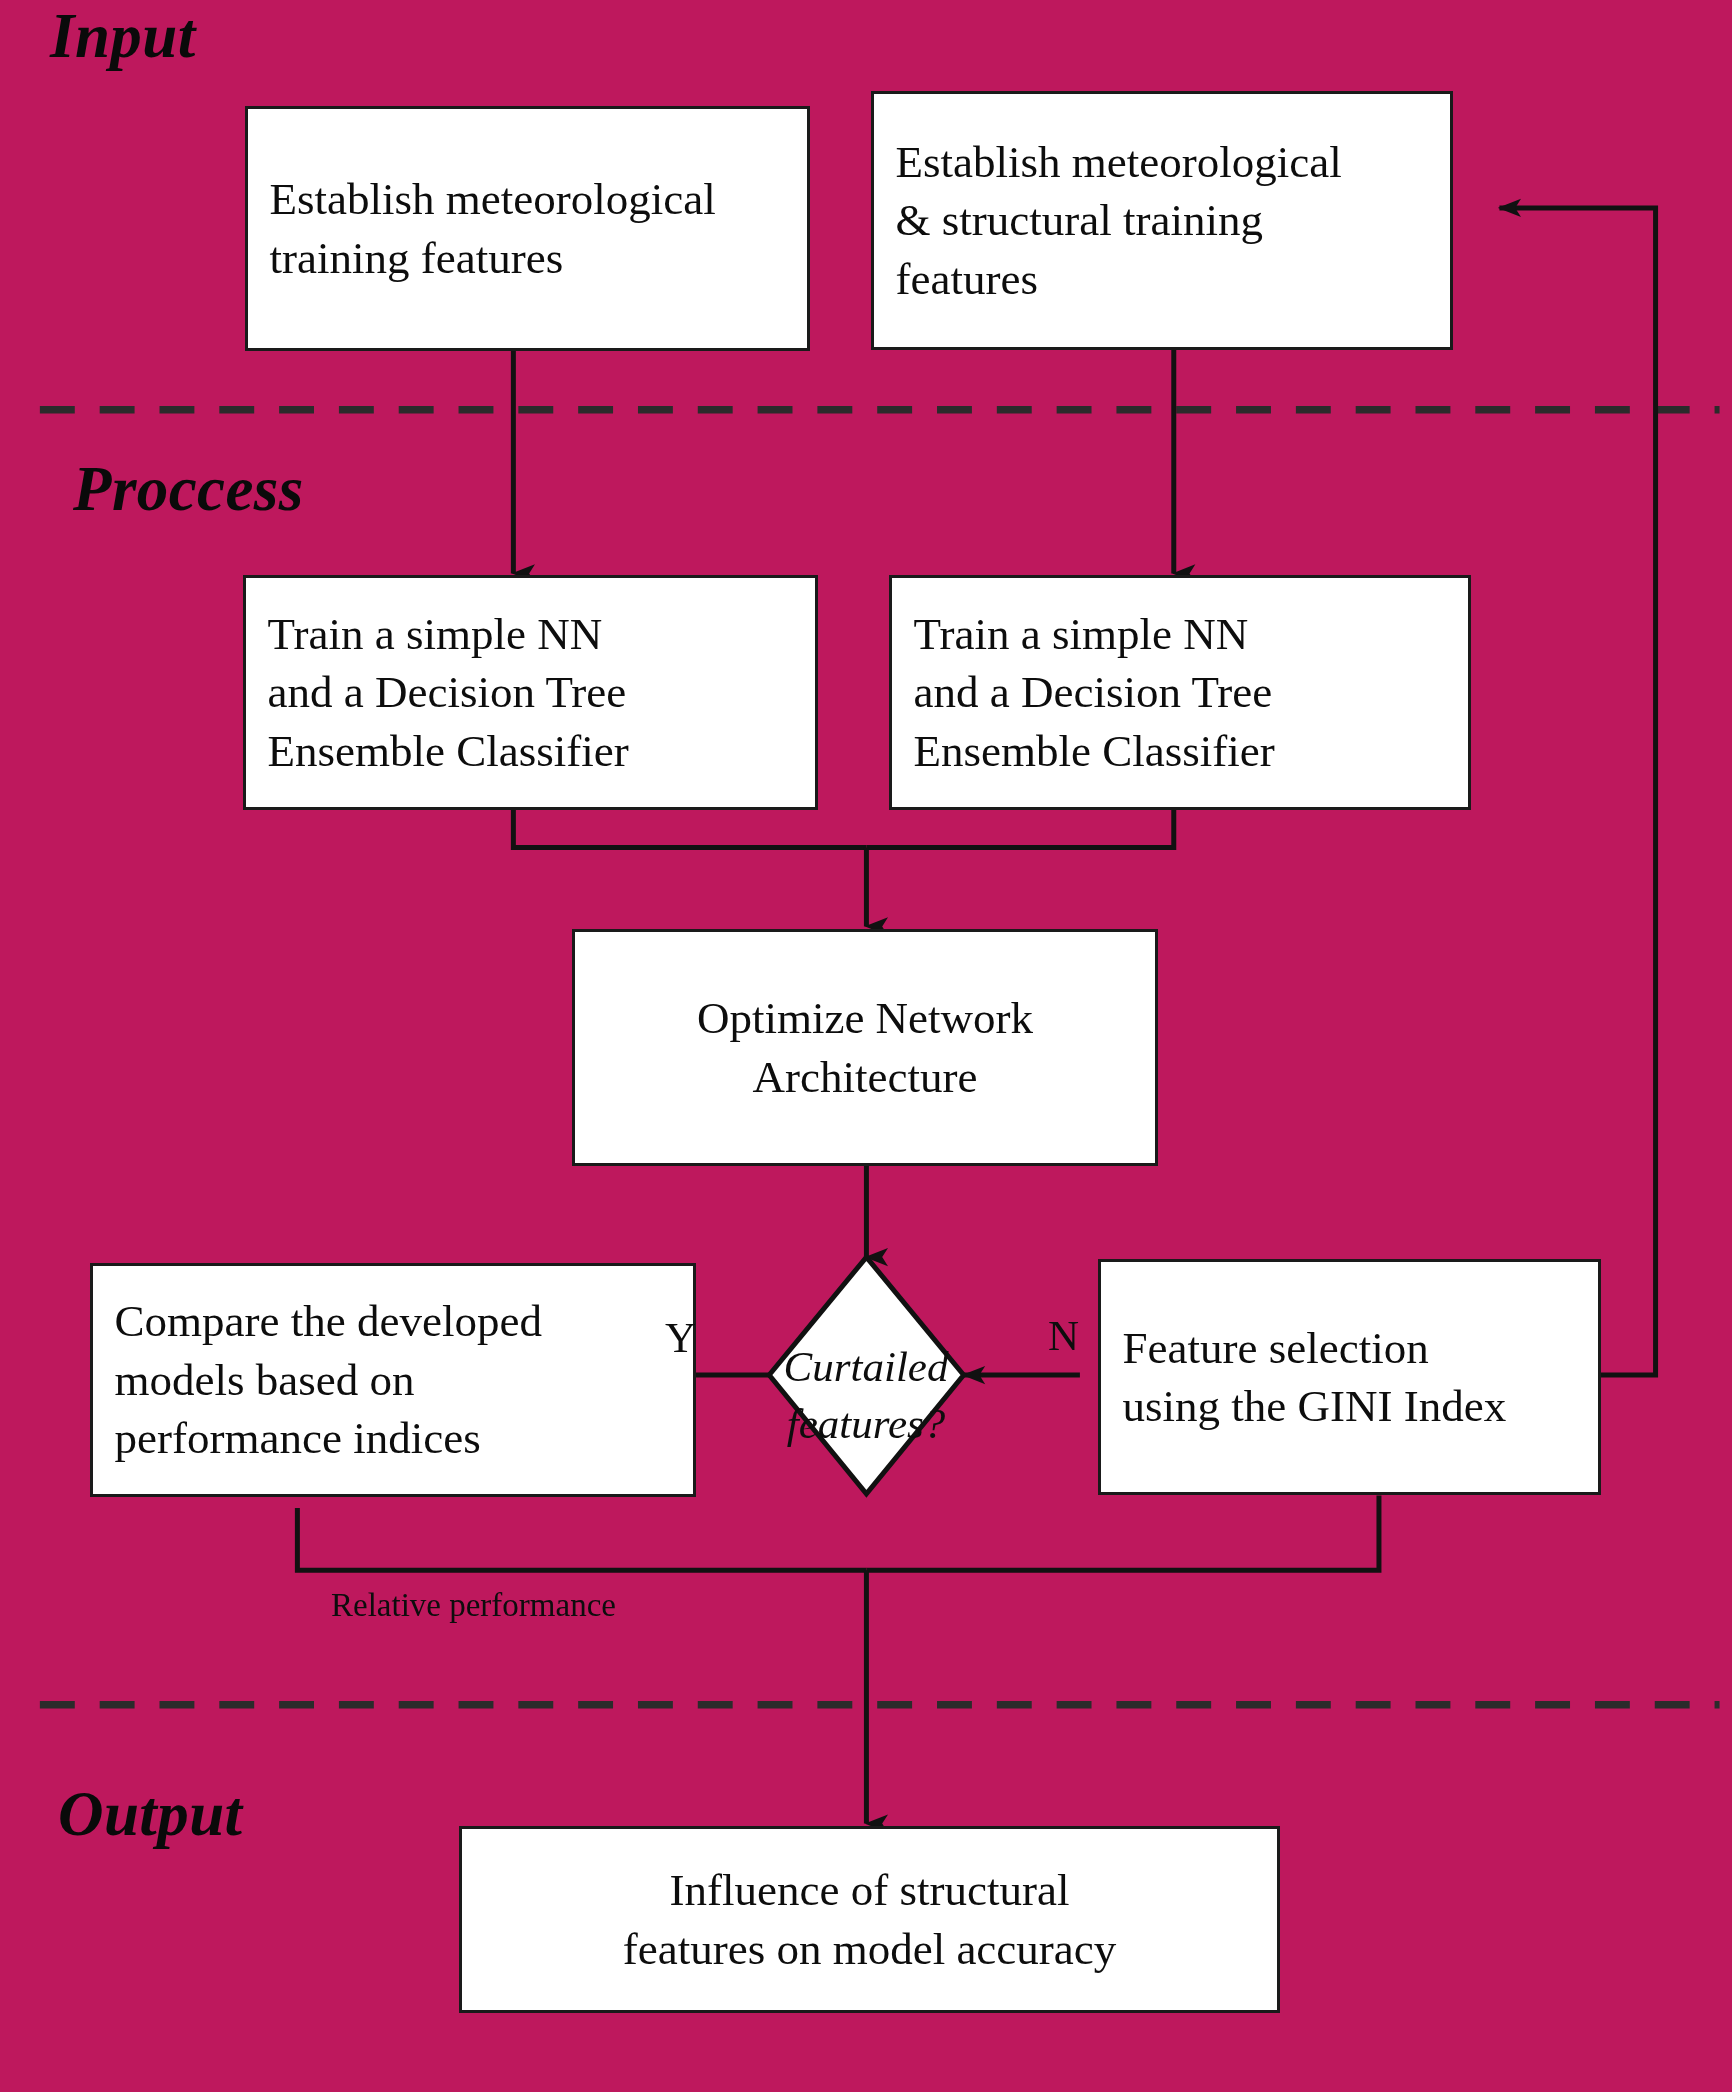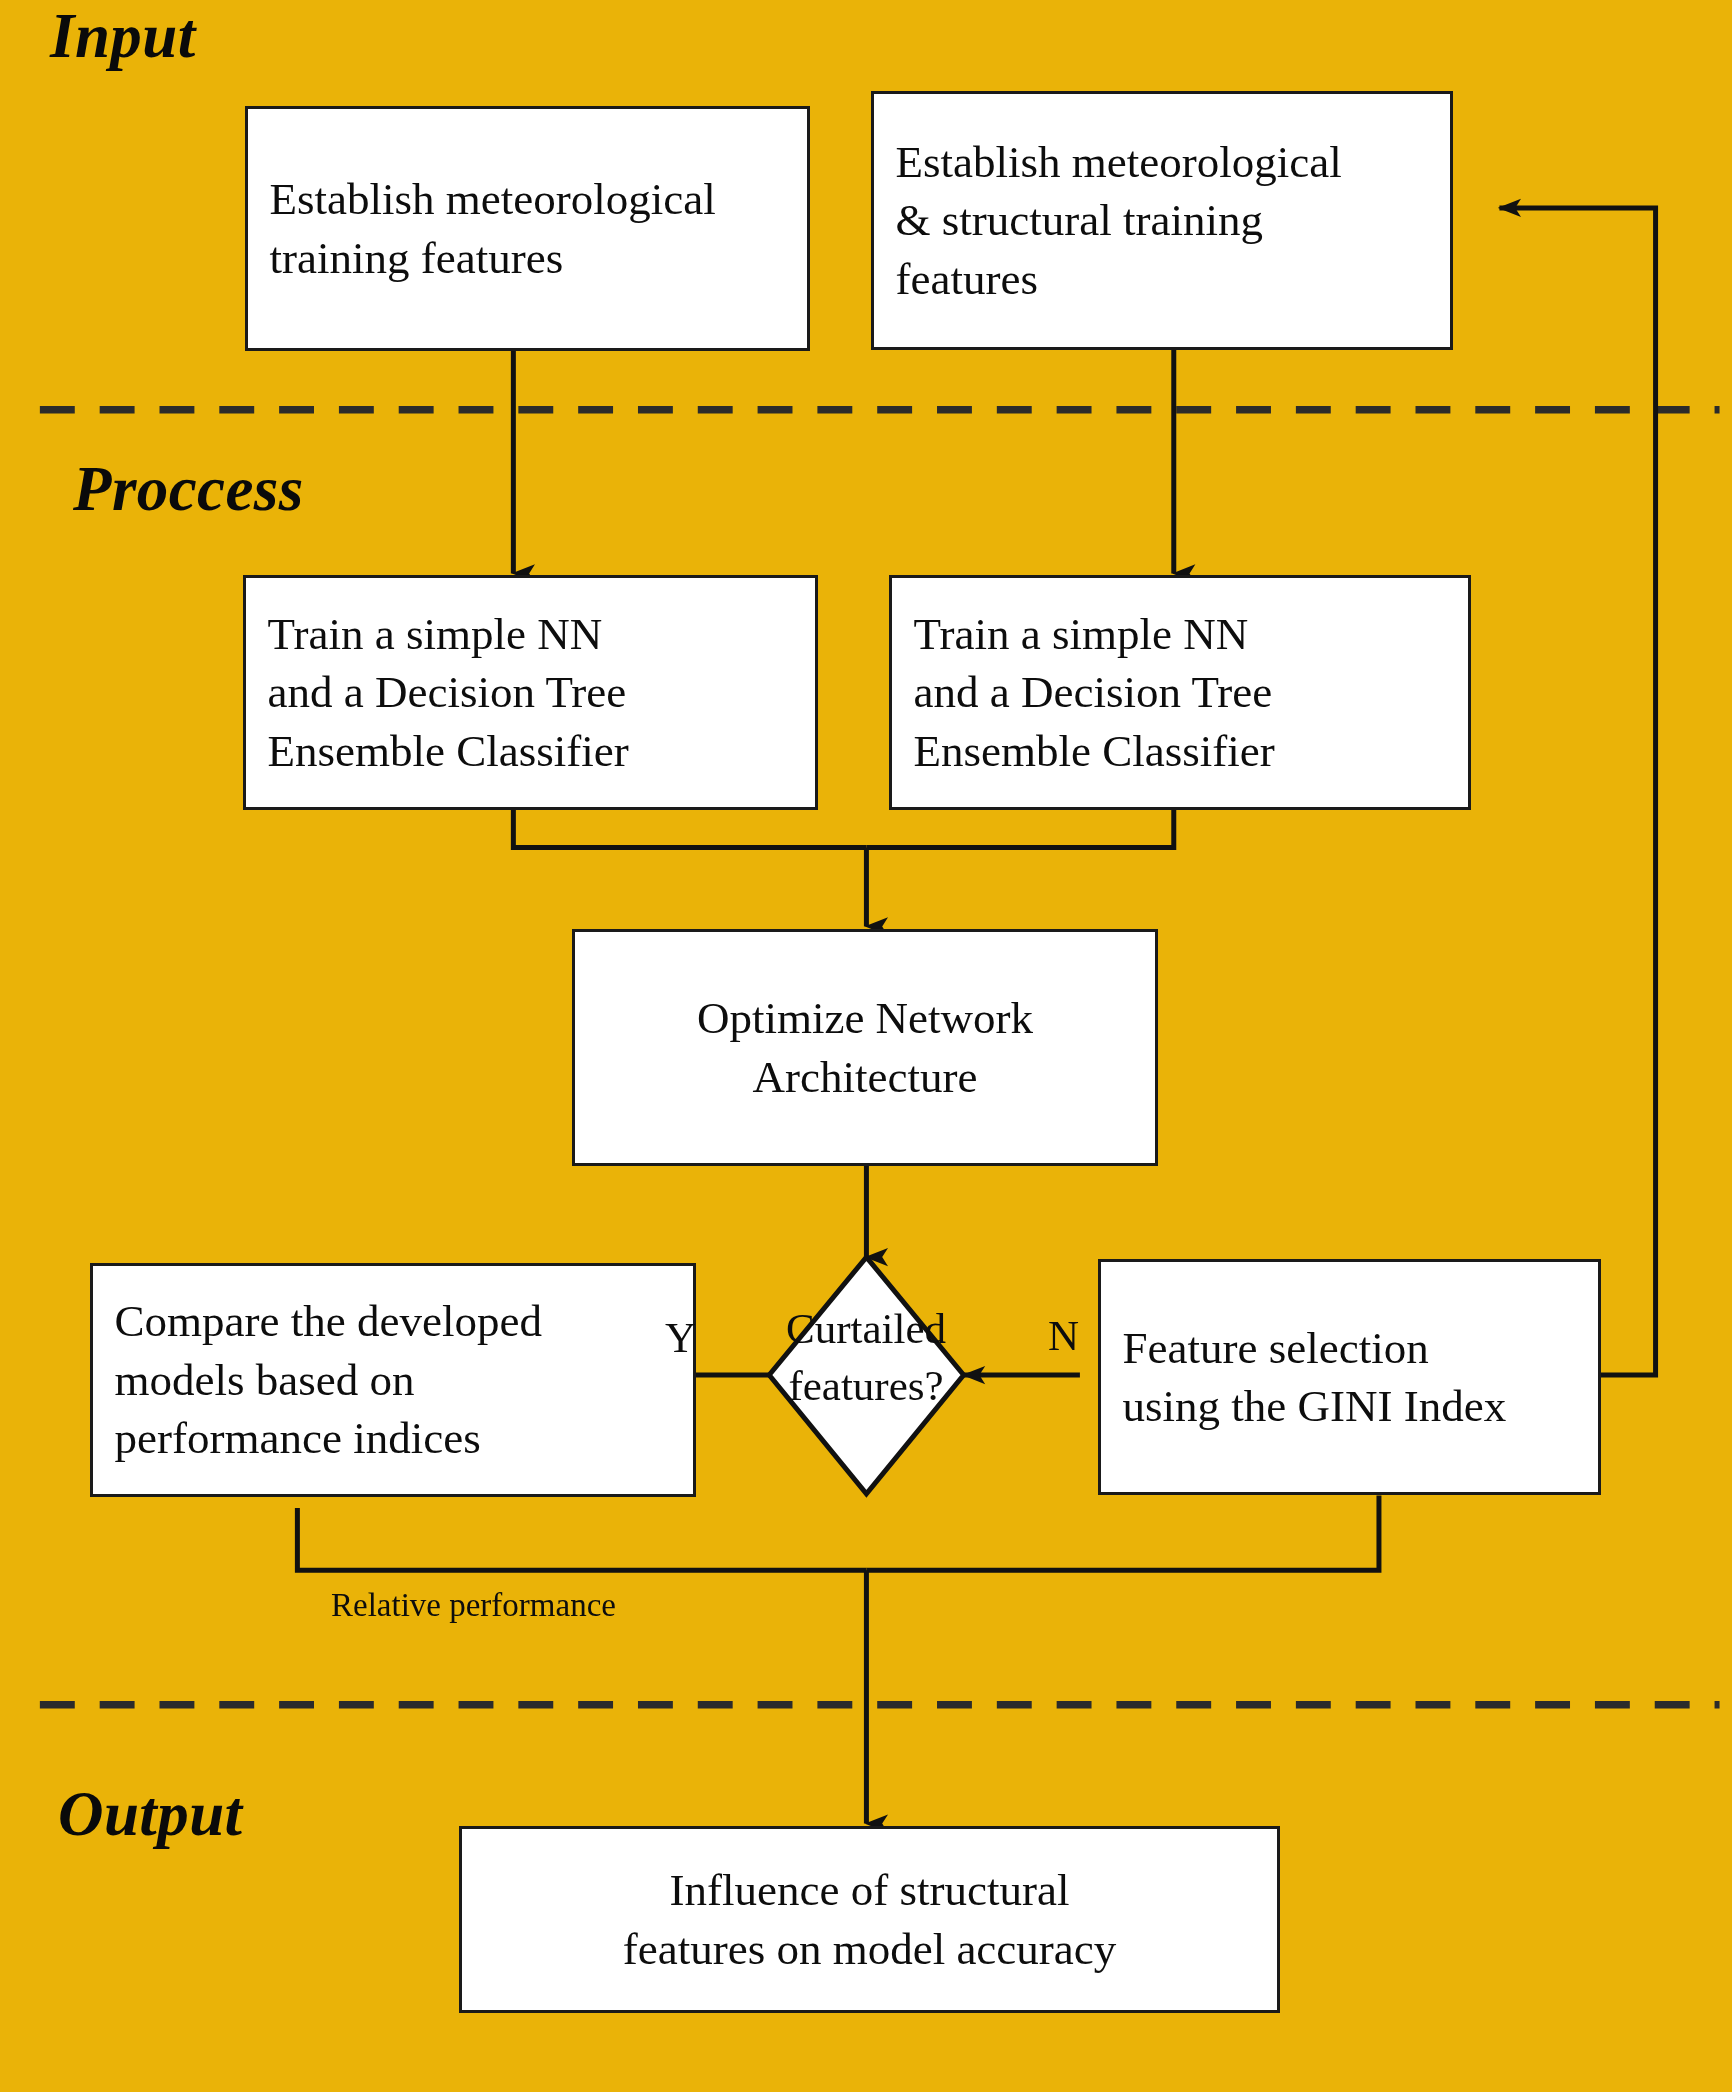--- a/index.html
+++ b/index.html
@@ -4,21 +4,21 @@
 <style>
   html, body {
     margin: 0;
     padding: 0;
     background: #ffffff;
   }
   #canvas {
     position: relative;
     width: 1732px;
     height: 2093px;
-    background: #eab308;
+    background: #be185d;
     font-family: "Liberation Serif", "DejaVu Serif", serif;
     overflow: hidden;
   }
   svg.layer {
     position: absolute;
     top: 0; left: 0;
     width: 1732px;
     height: 2093px;
   }
   .node-box {
@@ -152,21 +152,21 @@
     <div class="node-text">Train a simple NN
 and a Decision Tree
 Ensemble Classifier</div>
   </div>
 
   <div class="node-box" style="left:572px; top:929px; width:586px; height:237px;">
     <div class="node-text center">Optimize Network
 Architecture</div>
   </div>
 
-  <div class="diamond-text" style="left:769px; top:1301px; width:194px;">Curtailed
+  <div class="diamond-text" style="left:769px; top:1339px; width:194px;font-style:italic;">Curtailed
 features?</div>
 
   <div class="node-box" style="left:50px; top:1263px; width:606px; height:234px;margin-left:40px;">
     <div class="node-text">Compare the developed
 models based on
 performance indices</div>
   </div>
 
   <div class="node-box" style="left:1098px; top:1259px; width:503px; height:236px;">
     <div class="node-text">Feature selection

